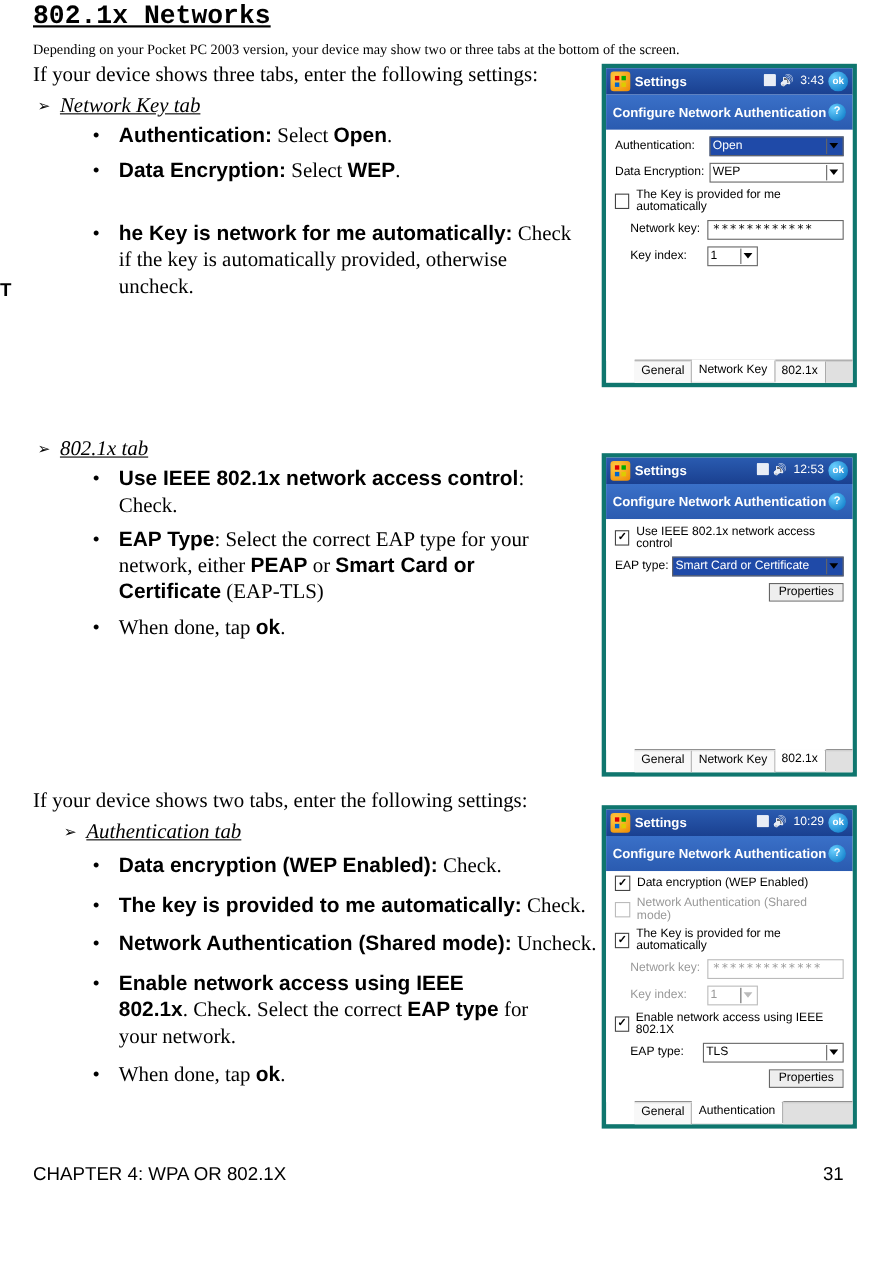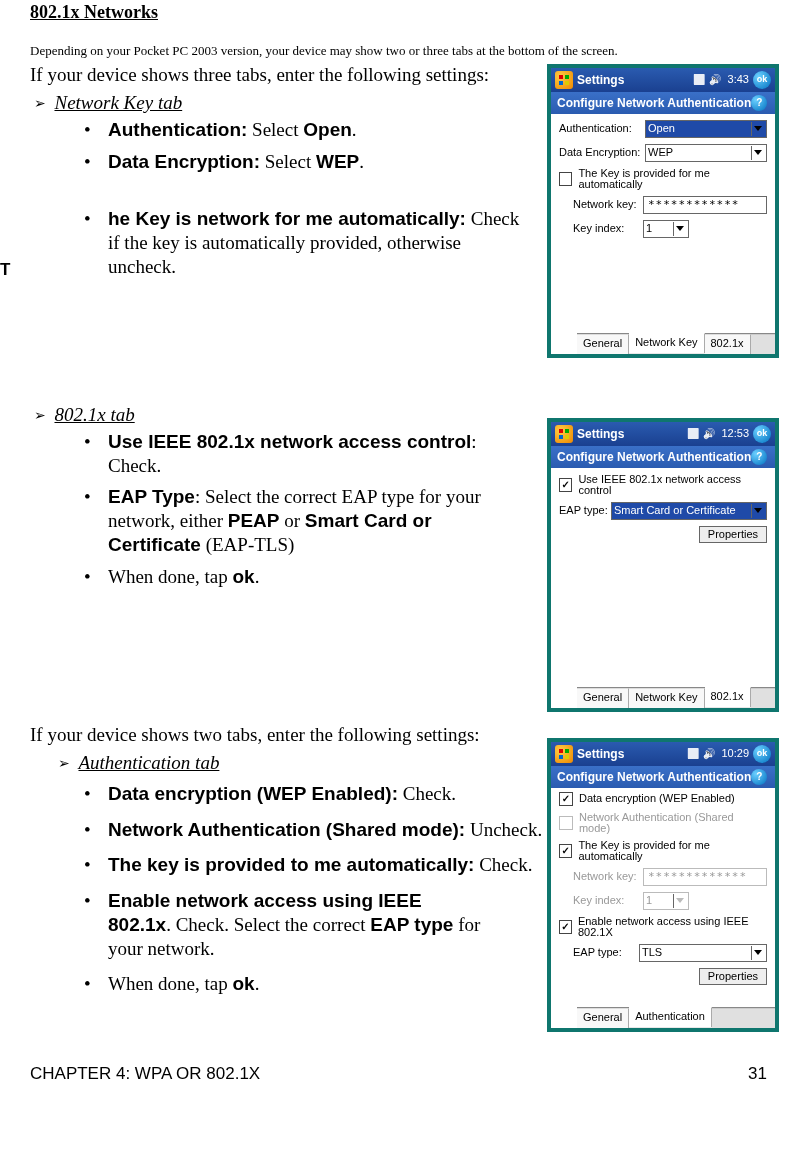--- a/index.html
+++ b/index.html
@@ -10,25 +10,25 @@
     font-size: 18px;
     color: #000;
     width: 797px;
   }
   .page {
     padding: 2px 30px 20px 30px;
     box-sizing: border-box;
     position: relative;
   }
   .main-heading {
-    font-family: Liberation Serif, serif;
+    font-family: Liberation Mono, monospace;
     font-weight: bold;
     text-decoration: underline;
-    font-size: 18px;
-    margin-bottom: 20px;
+    font-size: 24px;
+    margin-bottom: 8px;
   }
   .intro {
     font-size: 13px;
     line-height: 1.3;
     margin-bottom: 4px;
     max-width: 640px;
   }
   .threepre {
     font-size: 19px;
     margin-bottom: 6px;
@@ -141,28 +141,29 @@
     border-radius: 50%;
     background: radial-gradient(circle at 30% 30%, #6bd0ff, #0070c0);
     color: #fff;
     font-size: 9px;
     font-weight: bold;
     display: flex;
     align-items: center;
     justify-content: center;
   }
   .dev-subbar {
-    height: 22px;
+    height: 32px;
     background: linear-gradient(#3a70c8, #2a5bb0);
     color: #fff;
     display: flex;
     align-items: center;
     padding: 0 6px;
     font-size: 12px;
     font-weight: bold;
+    justify-content: space-between;
   }
   .help-badge {
     width: 16px; height: 16px;
     border-radius: 50%;
     background: radial-gradient(circle at 30% 30%, #6bd0ff, #0070c0);
     color: #fff;
     font-size: 10px;
     font-weight: bold;
     display: flex;
     align-items: center;
@@ -455,24 +456,24 @@
       <div class="twopre">If your device shows two tabs, enter the following settings:</div>
       <div class="arrow-line auth-arrow">
         <span class="arrow">➢</span>
         <span class="tab-title">Authentication tab</span>
       </div>
       <ul class="bullets2">
         <li>
           <span class="b">Data encryption (WEP Enabled):</span><span> Check.</span>
         </li>
         <li>
+          <span class="b">The key is provided to me automatically:</span><span> Check.</span>
+        </li>
+        <li>
           <span class="b">Network Authentication (Shared mode):</span><span> Uncheck.</span>
-        </li>
-        <li>
-          <span class="b">The key is provided to me automatically:</span><span> Check.</span>
         </li>
         <li style="max-width:380px;">
           <span class="b">Enable network access using IEEE 802.1x</span><span>. Check. Select the correct </span><span class="b">EAP type</span><span> for your network.</span>
         </li>
         <li>
           <span> When done, tap </span><span class="b">ok</span><span>.</span>
         </li>
       </ul>
     </div>
 

